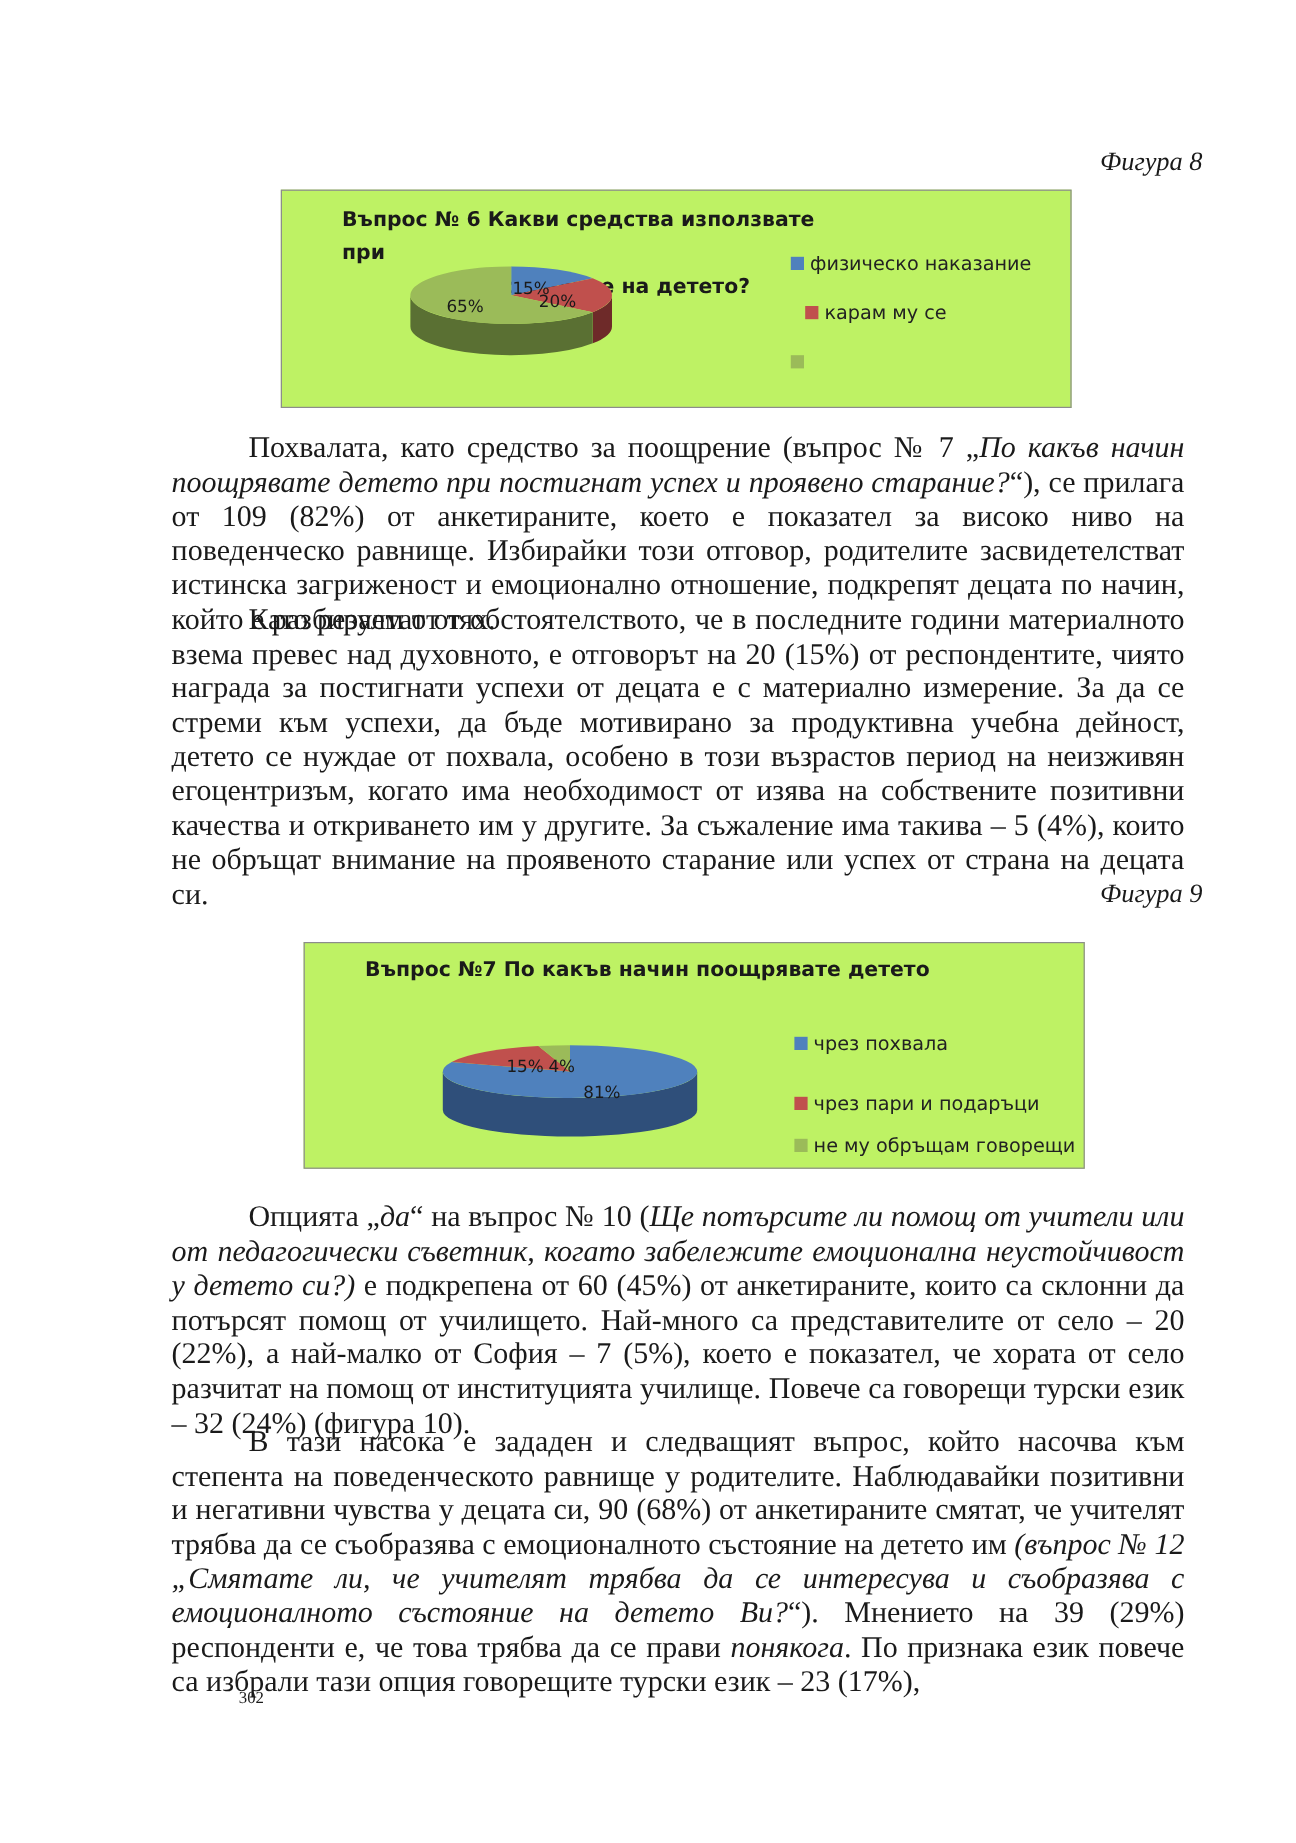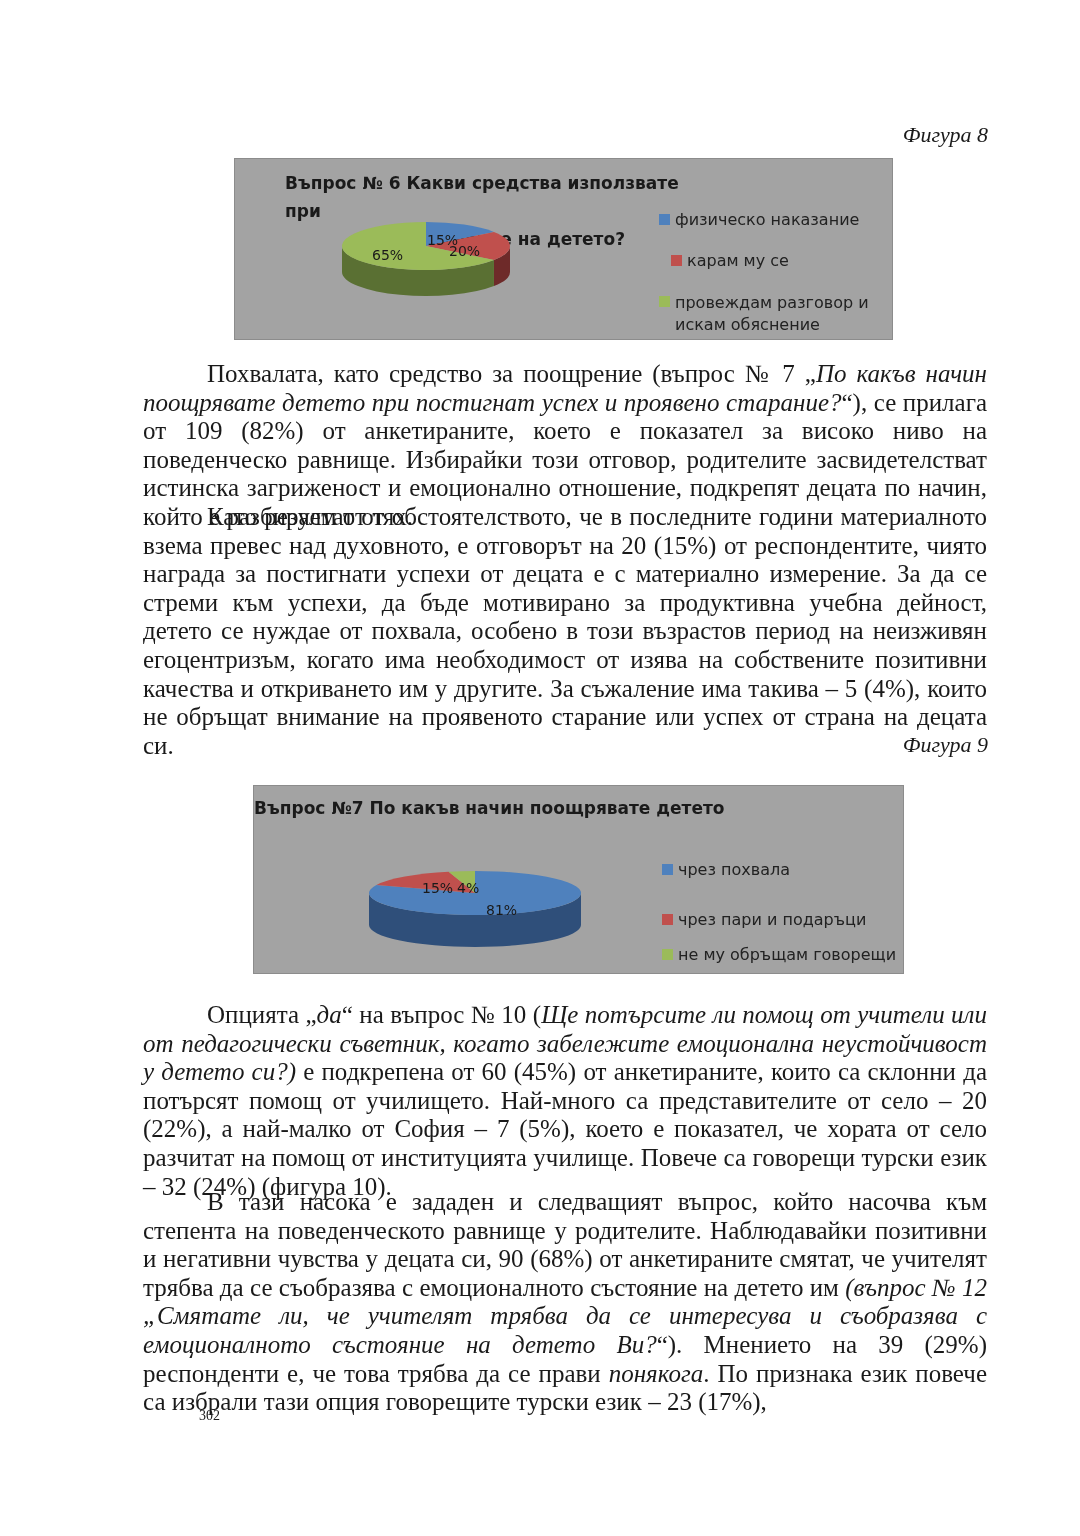--- a/index.html
+++ b/index.html
@@ -1,21 +1,21 @@
 <!DOCTYPE html>
 <html><head>
   <meta charset="utf-8">
   <style>
     html, body { margin: 0; padding: 0; background: #ffffff; }
     body { width: 1080px; height: 1536px; position: relative; overflow: hidden;
            font-family: "Liberation Serif", serif; color: #1a1a1a; }
-    .fig-label { position: absolute; right: 92px; font-style: italic; font-size: 22px; }
-    .chart-box { position: absolute; border: 1.5px solid #8c8c8c; background: #a3a3a3; box-sizing: border-box; }
+    .fig-label { position: absolute; right: 78px; font-style: italic; font-size: 22px; }
+    .chart-box { position: absolute; border: 1.5px solid #8c8c8c; background: #bef264; box-sizing: border-box; }
     .chart-title { position: absolute; font-family: "DejaVu Sans", sans-serif; font-weight: bold;
-                   font-size: 17px; color: #1a1a1a; line-height: 28px; }
+                   font-size: 17px; color: #1a1a1a; text-align: center; line-height: 28px; }
     .legend { position: absolute; font-family: "DejaVu Sans", sans-serif; font-size: 16px; color: #222; }
     .legend-item { display: flex; align-items: flex-start; }
     .legend-swatch { width: 11px; height: 11px; margin-right: 5px; margin-top: 4px; flex: none; }
     .pie-svg { position: absolute; overflow: visible; }
     .pie-svg text { font-family: "DejaVu Sans", sans-serif; font-size: 14px; fill: #1a1a1a; }
     .para { position: absolute; left: 143px; width: 844px; font-size: 25px; line-height: 28.6px;
             text-align: justify; text-indent: 64px; margin: 0; }
     .para .it { font-style: italic; }
     .page-num { position: absolute; left: 199px; top: 1408px; font-size: 14px; }
   </style>
@@ -43,24 +43,20 @@
     <div class="legend-item" style="margin-bottom:22px;">
       <span class="legend-swatch" style="background:#4f81bd;"></span>
       <span>физическо наказание</span>
     </div>
     <div class="legend-item" style="margin-bottom:22px;padding-left:12px;">
       <span class="legend-swatch" style="background:#c0504d;"></span>
       <span>карам му се</span>
     </div>
     <div class="legend-item">
       <span class="legend-swatch" style="background:#9bbb59;"></span>
-      <span style="line-height:22px;">
-        <span>провеждам разговор и</span><br>
-        <span>искам обяснение</span>
-      </span>
     </div>
   </div>
 </div>
 
 <p class="para" style="top:360px;"><span>Похвалата, като средство за поощрение (въпрос № 7 „</span><span class="it">По какъв начин поощрявате детето при постигнат успех и проявено старание?</span><span>“), се прилага от 109 (82%) от анкетираните, което е показател за високо ниво на поведенческо равнище. Избирайки този отговор, родителите засвидетелстват истинска загриженост и емоционално отношение, подкрепят децата по начин, който е разбираем от тях.</span></p>
 
 <p class="para" style="top:503px;">Като резултат от обстоятелството, че в последните години материалното взема превес над духовното, е отговорът на 20 (15%) от респондентите, чиято награда за постигнати успехи от децата е с материално измерение. За да се стреми към успехи, да бъде мотивирано за продуктивна учебна дейност, детето се нуждае от похвала, особено в този възрастов период на неизживян егоцентризъм, когато има необходимост от изява на собствените позитивни качества и откриването им у другите. За съжаление има такива – 5 (4%), които не обръщат внимание на проявеното старание или успех от страна на децата си.</p>
 
 <div class="fig-label" style="top:732px;margin-left:26px;">Фигура 9</div>
 

